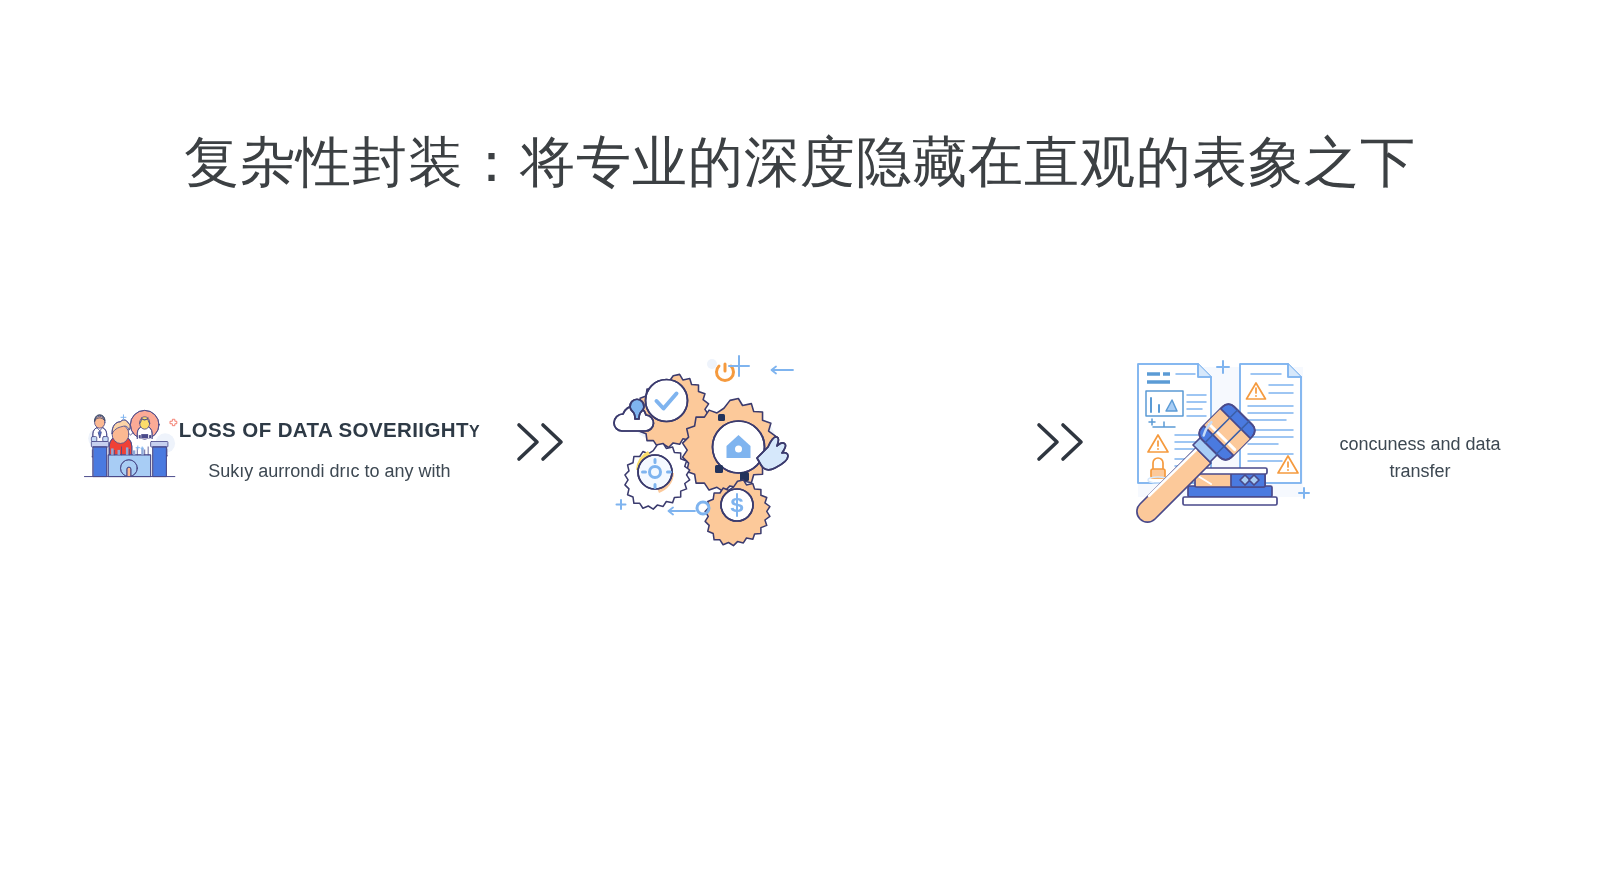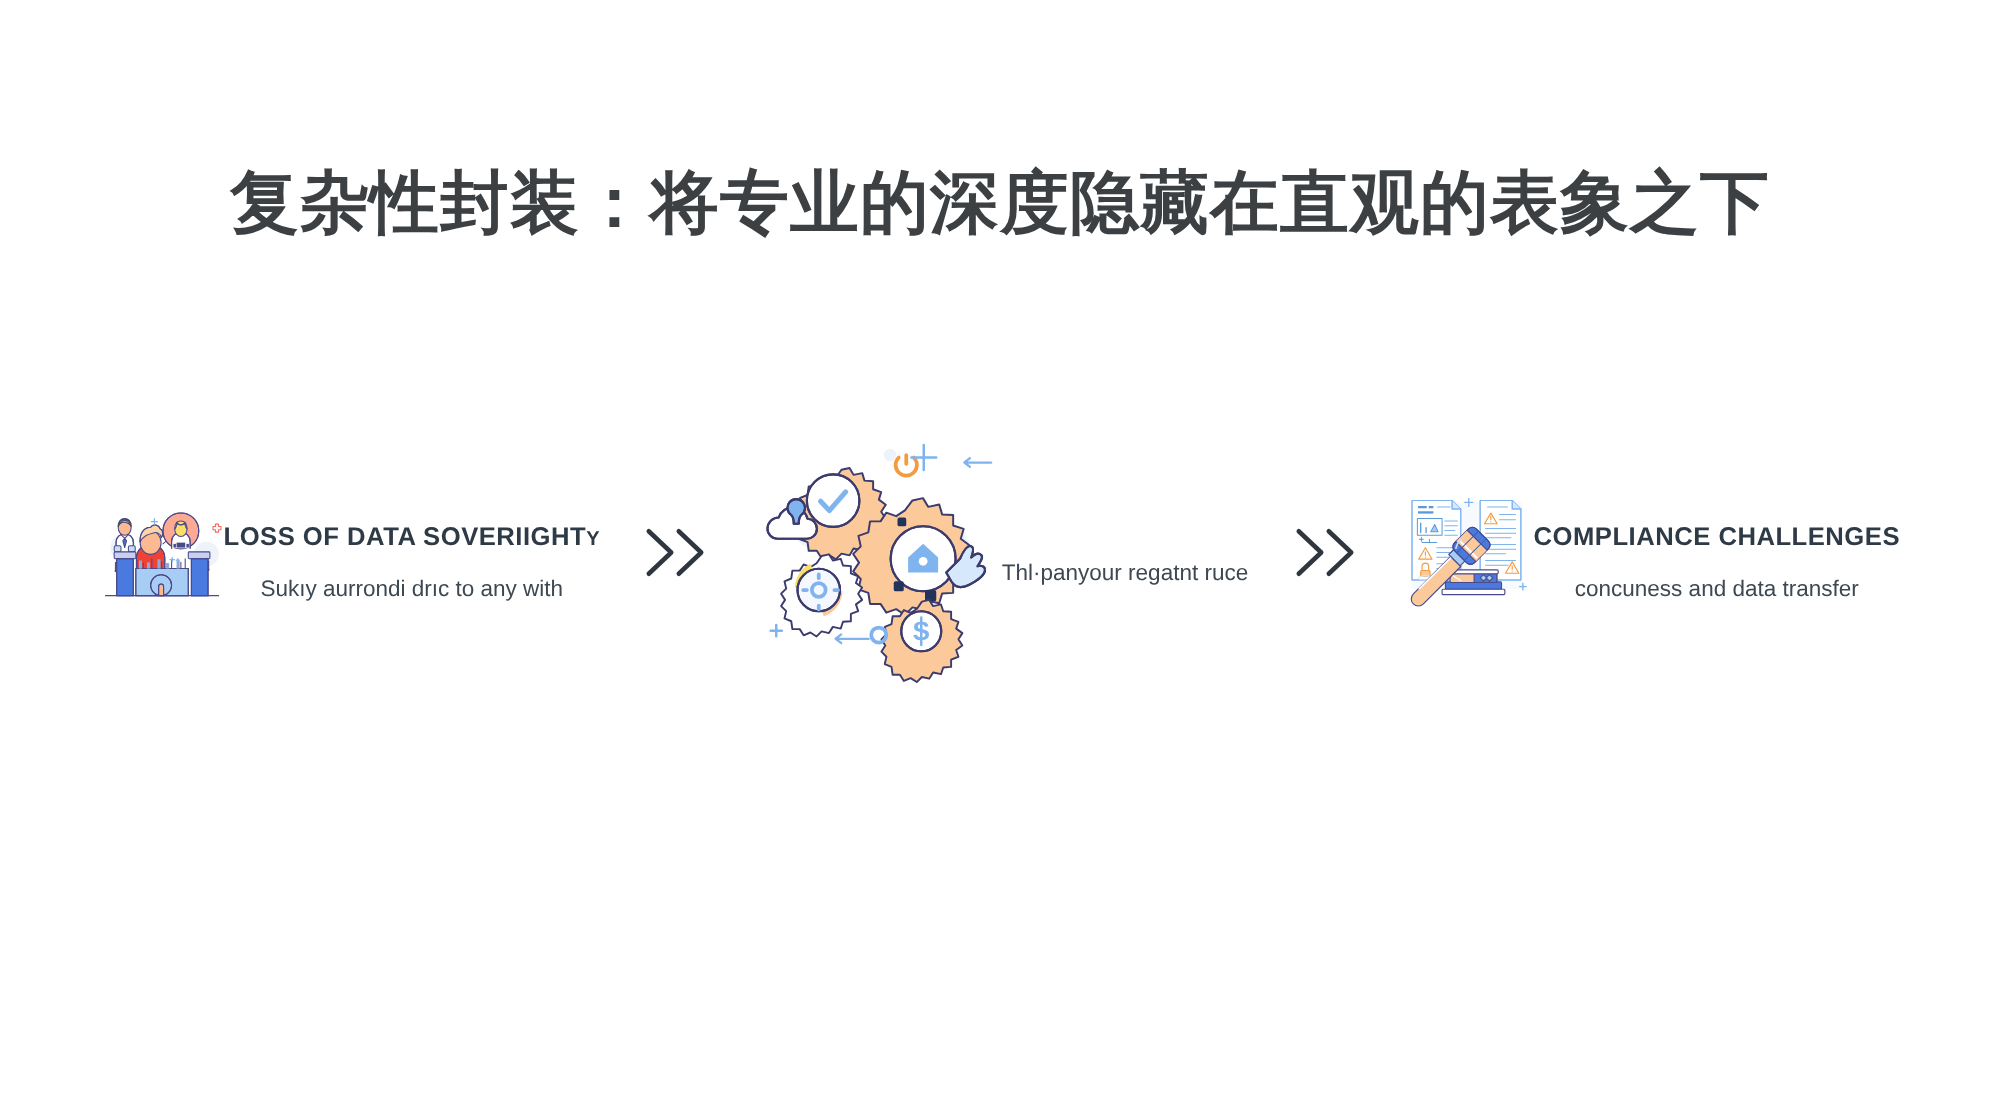--- a/index.html
+++ b/index.html
@@ -19,21 +19,21 @@
 
   
   .title {
     position: absolute;
     top: 128px;
     left: 0;
     width: 1600px;
     text-align: center;
     font-size: 55px;
     line-height: 1.25;
-    font-weight: 700;
+    font-weight: 400;
     letter-spacing: 1px;
     color: #3c4043;
     white-space: nowrap;
   }
 
   
   .row {
     position: absolute;
     top: 262px;
     left: 60px;
@@ -288,23 +288,20 @@
 
             <g stroke="#7fb4ef" stroke-width="4">
               <path d="M278 8 v40 M258 28 h40"></path>
               <path d="M42 296 v18 M33 305 h18"></path>
               <circle cx="224" cy="24" r="10" fill="#eef3fb" stroke="none"></circle>
             </g>
           </g>
         </svg>
       </div>
       <div class="caption">
-        <div class="cap-sub">
-          <div>Thl·panyour regatnt ruce</div>
-        </div>
       </div>
     </div>
 
     <div class="sep">
       <svg width="54" height="46" viewBox="0 0 54 46" xmlns="http://www.w3.org/2000/svg">
         <g fill="none" stroke="#2f3640" stroke-width="3.6" stroke-linecap="round" stroke-linejoin="round">
           <path d="M6 6 L24 23 L6 40"></path>
           <path d="M30 6 L48 23 L30 40"></path>
         </g>
       </svg>
@@ -431,21 +428,20 @@
             </g>
 
             <g stroke="#7fb4ef" stroke-width="4">
               <path d="M206 18 v24 M194 30 h24"></path>
               <path d="M368 272 v20 M358 282 h20"></path>
             </g>
           </g>
         </svg>
       </div>
       <div class="caption">
-        <div class="cap-title"><span>COMPLIANCE CHALLENGES</span><span class="tail"></span></div>
         <div class="cap-sub">
           <div>concuness and data transfer</div>
         </div>
       </div>
     </div>
 
   </div>
 </div>
 
 </body></html>

